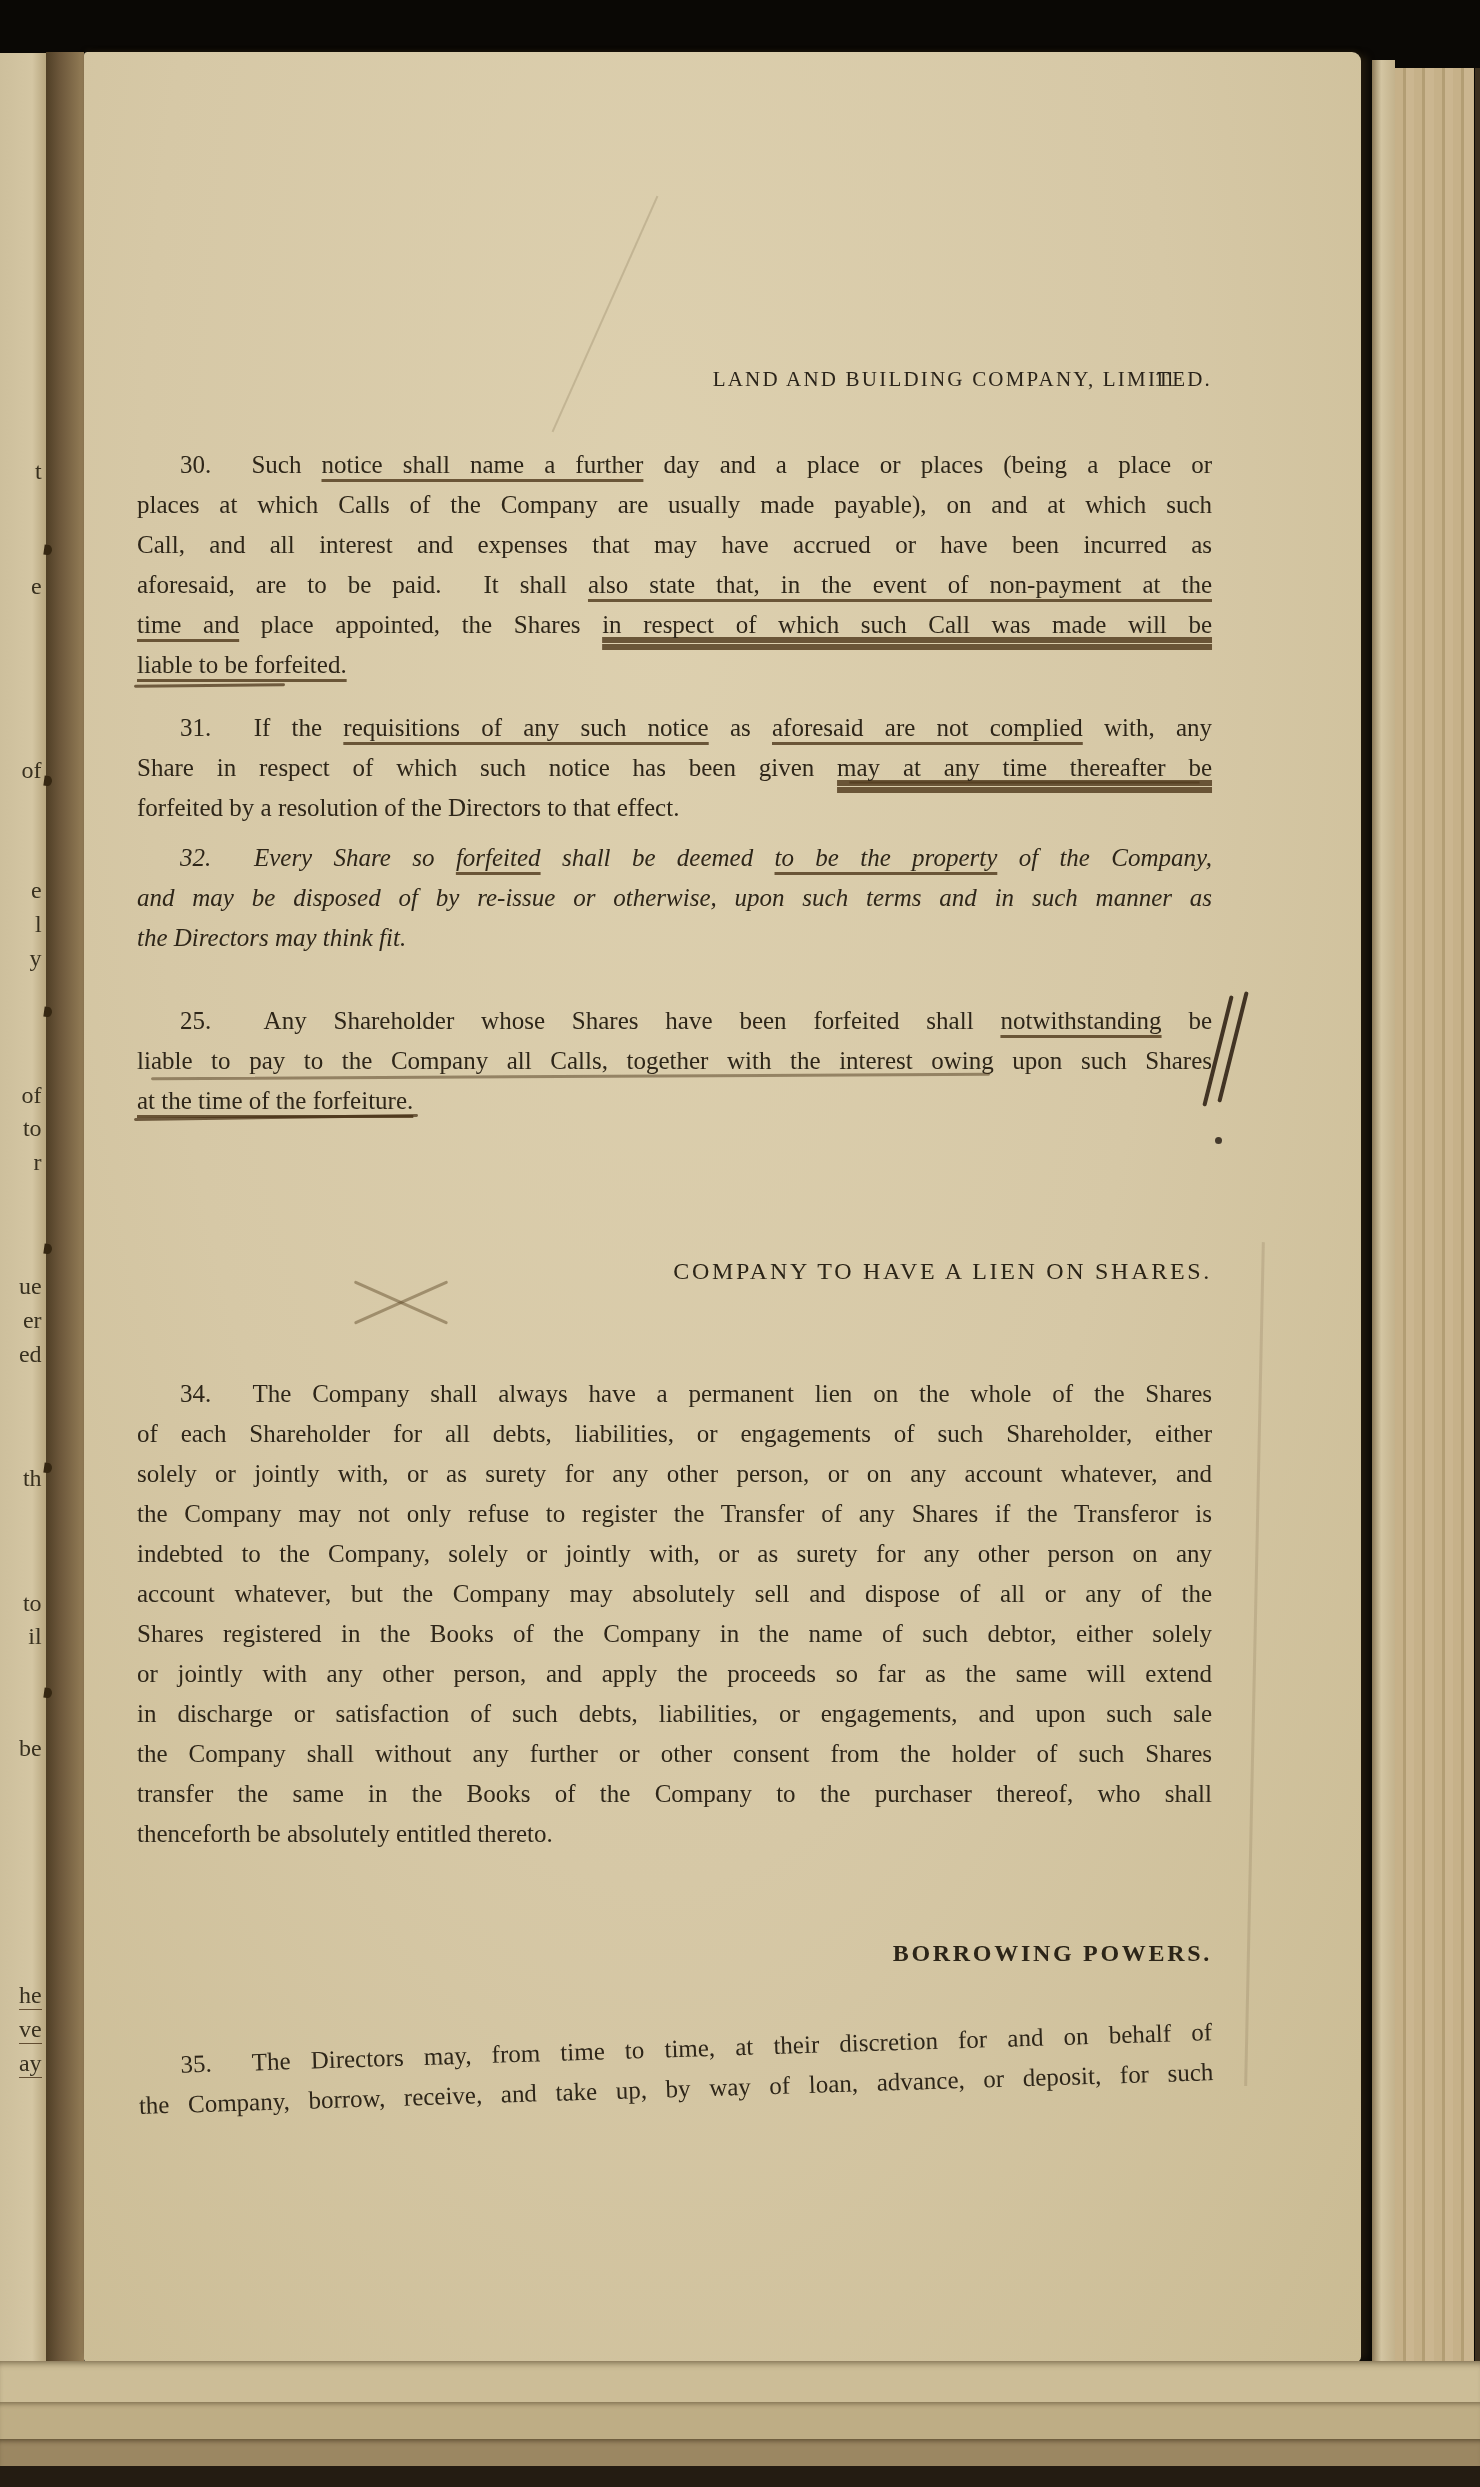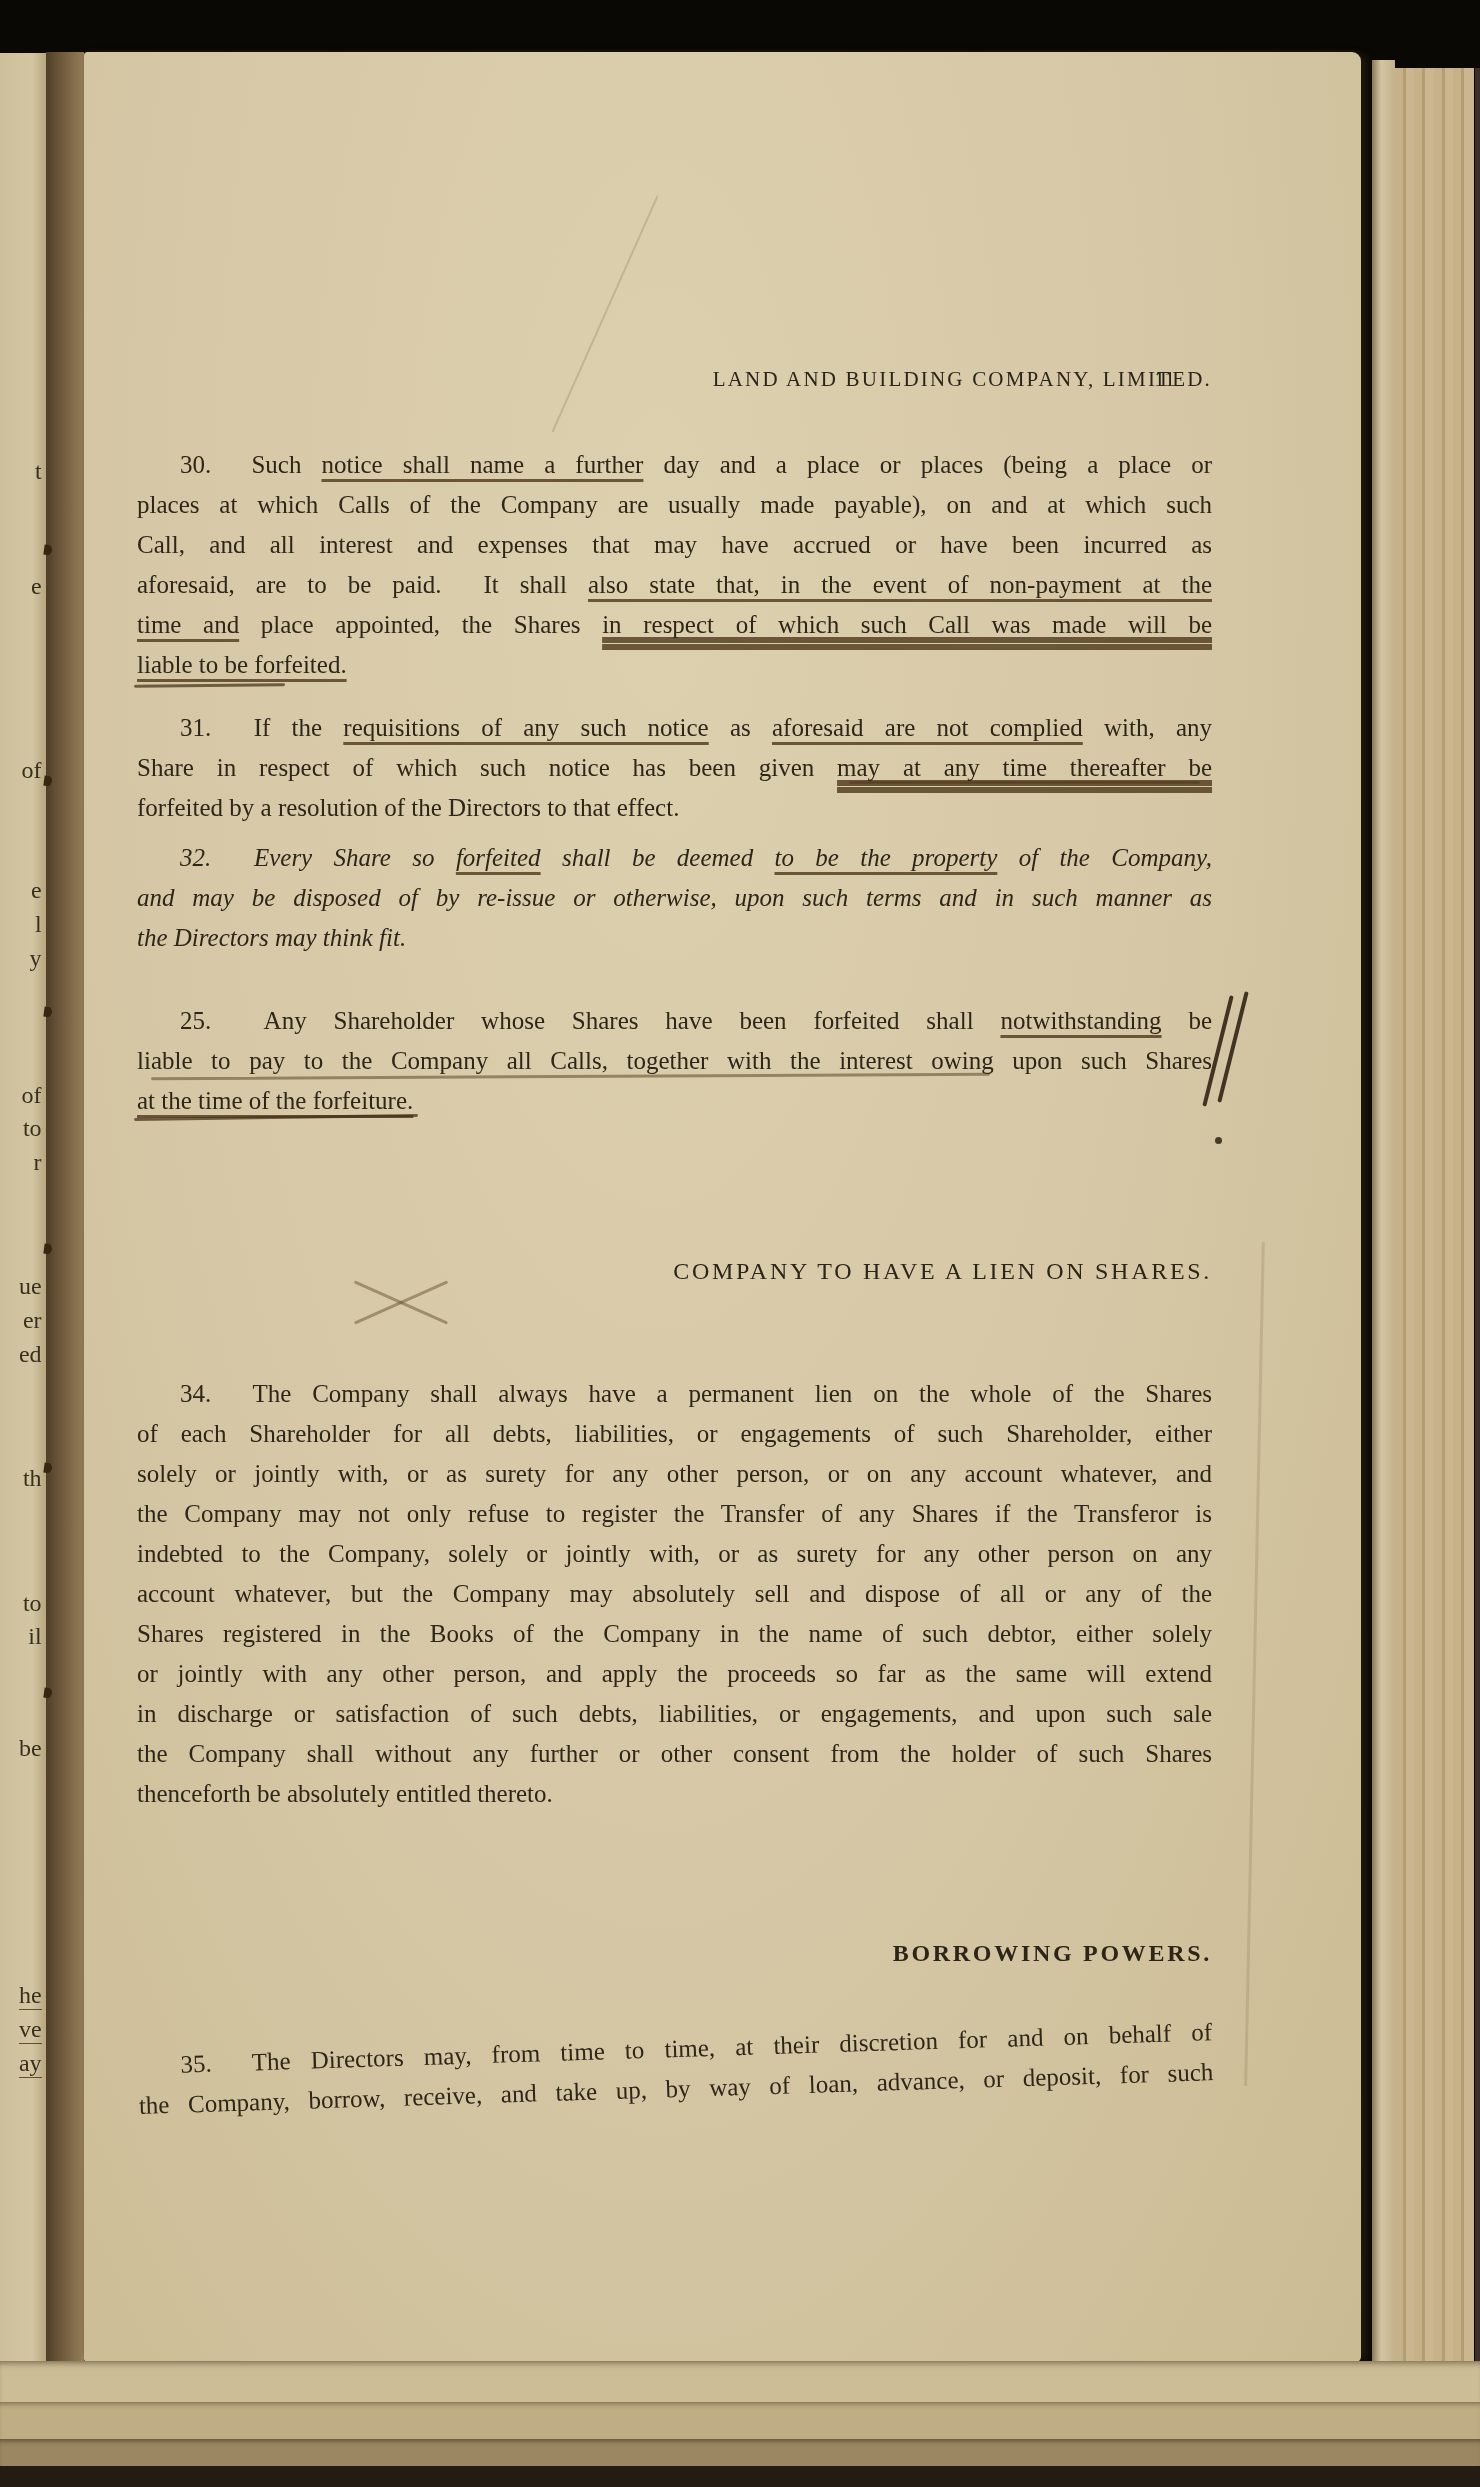--- a/index.html
+++ b/index.html
@@ -143,20 +143,21 @@
         <div class="line j first"><span>34.  The Company shall always have a permanent lien on the whole of the Shares</span></div>
         <div class="line j"><span>of each Shareholder for all debts, liabilities, or engagements of such Shareholder, either</span></div>
         <div class="line j"><span>solely or jointly with, or as surety for any other person, or on any account whatever, and</span></div>
         <div class="line j"><span>the Company may not only refuse to register the Transfer of any Shares if the Transferor is</span></div>
         <div class="line j"><span>indebted to the Company, solely or jointly with, or as surety for any other person on any</span></div>
         <div class="line j"><span>account whatever, but the Company may absolutely sell and dispose of all or any of the</span></div>
         <div class="line j"><span>Shares registered in the Books of the Company in the name of such debtor, either solely</span></div>
         <div class="line j"><span>or jointly with any other person, and apply the proceeds so far as the same will extend</span></div>
         <div class="line j"><span>in discharge or satisfaction of such debts, liabilities, or engagements, and upon such sale</span></div>
         <div class="line j"><span>the Company shall without any further or other consent from the holder of such Shares</span></div>
+        <div class="line j"><span>transfer the same in the Books of the Company to the purchaser thereof, who shall</span></div>
         <div class="line"><span>thenceforth be absolutely entitled thereto.</span></div>
       </div>
       <div class="heading" style="top: 1888px; font-weight: bold;">BORROWING POWERS.</div>
       <div class="para" style="top: 1994px; transform: rotate(-1.8deg); transform-origin: left top;">
         <div class="line j first"><span>35.  The Directors may, from time to time, at their discretion for and on behalf of</span></div>
         <div class="line j"><span>the Company, borrow, receive, and take up, by way of loan, advance, or deposit, for such</span></div>
       </div>
     </div>
 
   <div class="pen-line" style="top:632px;left:50px;width:151px;transform:rotate(-0.6deg);"></div>

